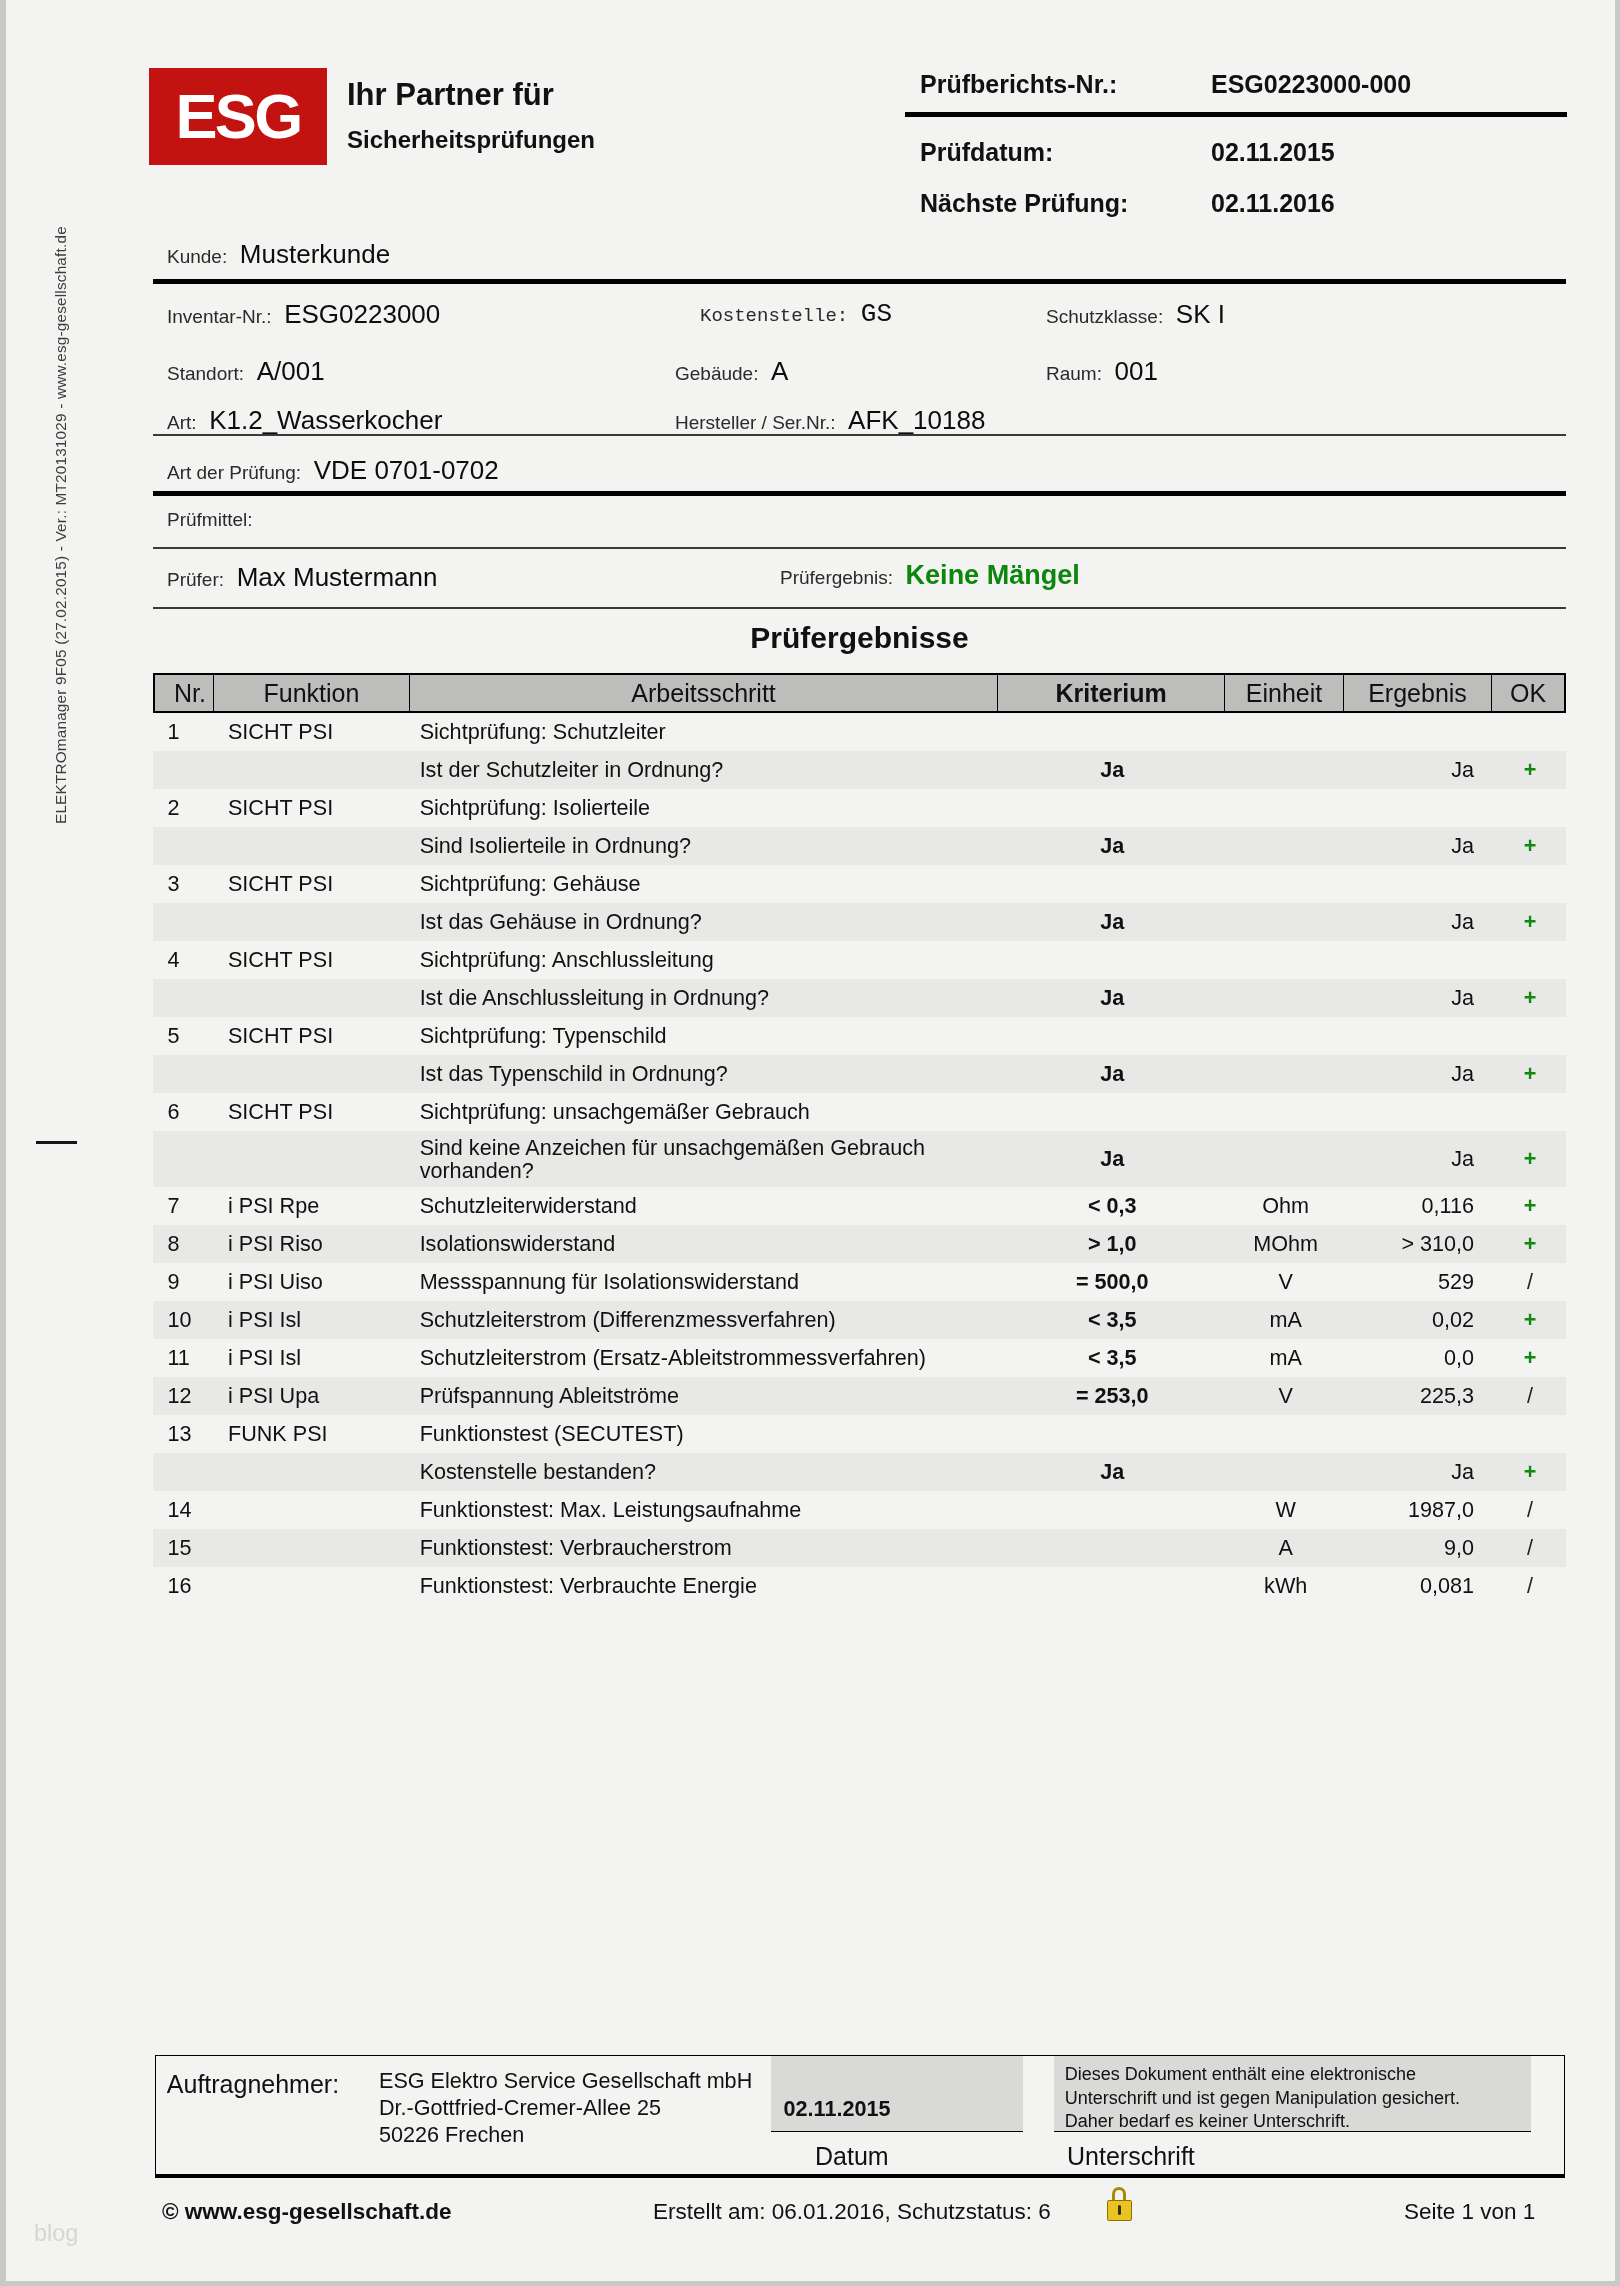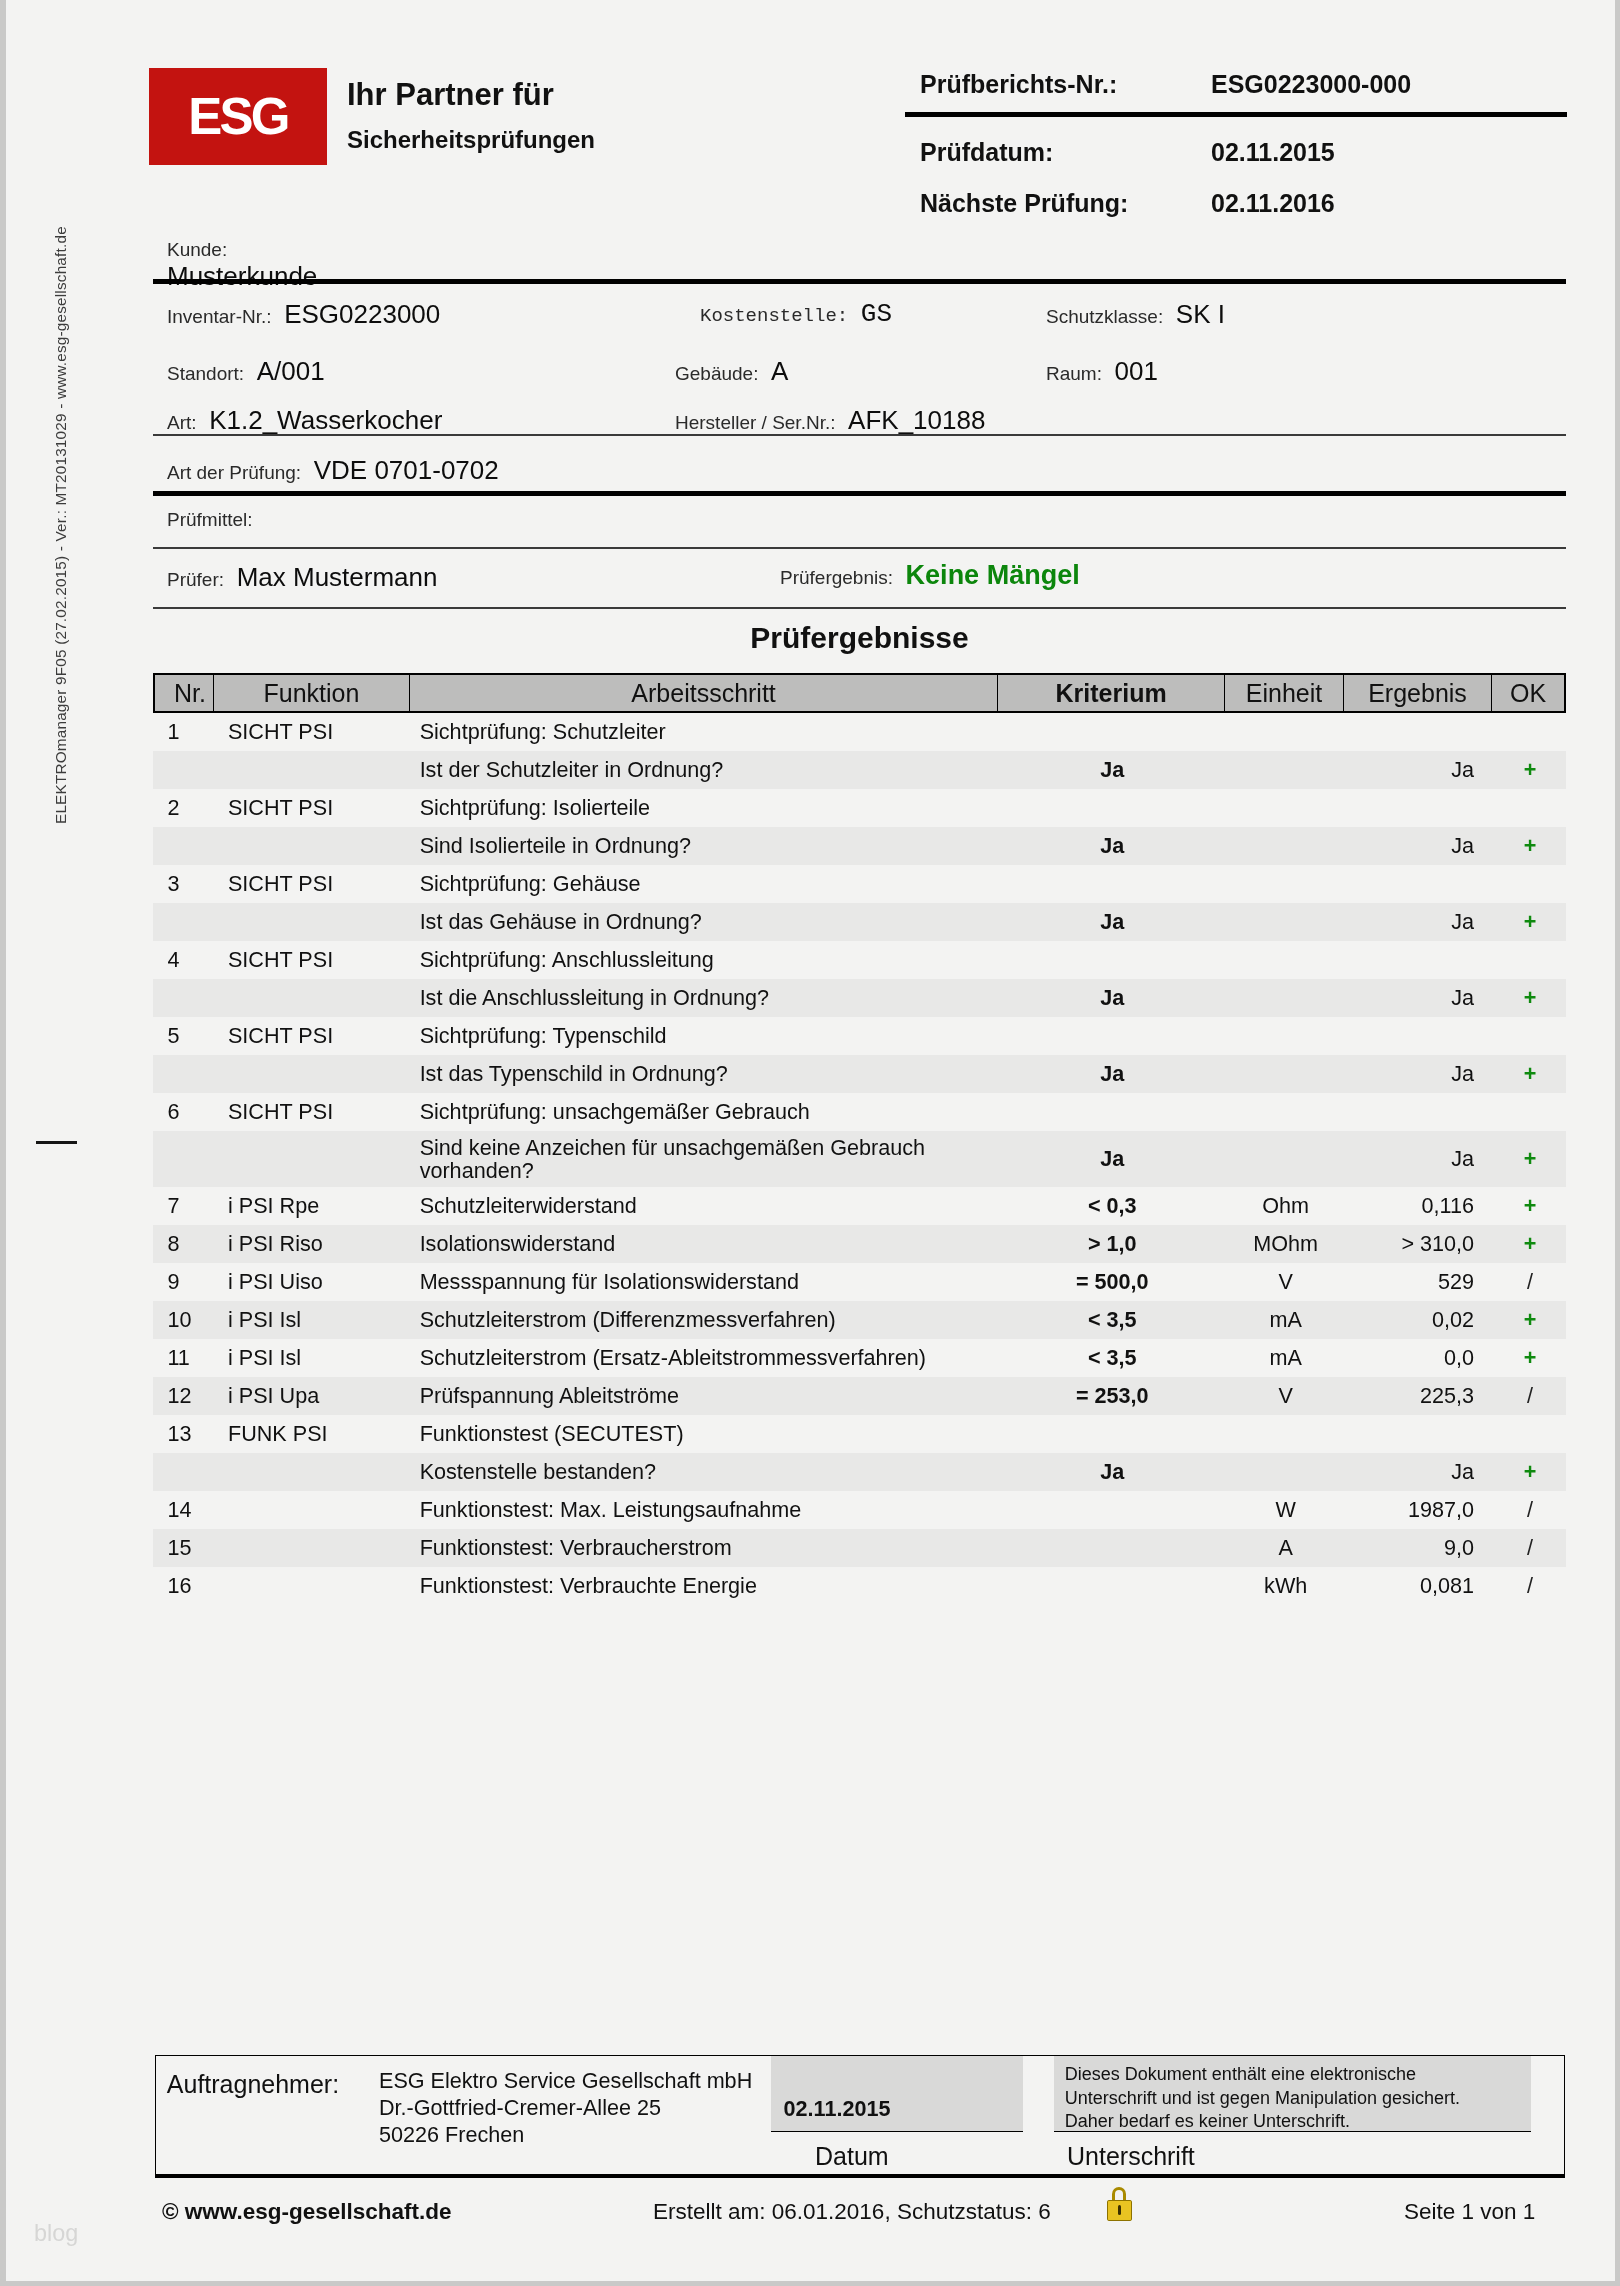--- a/index.html
+++ b/index.html
@@ -14,21 +14,21 @@
   .edge.bottom { left:0; bottom:0; width:1620px; height:5.4px; }
 
   
   .v-text { position:absolute; left:52px; top:824px; transform:rotate(-90deg); transform-origin:0 0;
             font-size:15.3px; color:#3c3c3c; white-space:nowrap; width:558px; letter-spacing:0.2px; }
   .fold-mark { position:absolute; left:36px; top:1141px; width:41px; height:2.7px; background:#151515; }
 
   
   .logo-box { position:absolute; left:149px; top:68px; width:178px; height:97px; background:#c31310;
               display:flex; align-items:center; justify-content:center; }
-  .logo-text { color:#fff; font-size:51px; font-weight:bold; letter-spacing:-2.7px; line-height:1; }
+  .logo-text { color:#fff; font-size:63px; font-weight:bold; letter-spacing:-2.7px; line-height:1; }
   .tag1 { position:absolute; left:347px; top:77px; font-size:31px; font-weight:bold; }
   .tag2 { position:absolute; left:347px; top:126px; font-size:24px; font-weight:bold; }
 
   
   .hr-row { position:absolute; display:flex; font-weight:bold; font-size:25px; }
   .hr-row .lbl { width:291px; }
   .hline { position:absolute; background:#000; }
 
   
   .pair { position:absolute; display:flex; align-items:baseline; white-space:nowrap; }
@@ -114,21 +114,21 @@
   <div class="hline" style="left:905px; top:112px; width:662px; height:5.4px;"></div>
   <div class="hr-row" style="left:920px; top:138px;">
     <span class="lbl">Prüfdatum:</span>
     <span>02.11.2015</span>
   </div>
   <div class="hr-row" style="left:920px; top:189px;">
     <span class="lbl">Nächste Prüfung:</span>
     <span>02.11.2016</span>
   </div>
 
-  <div class="pair" style="left:167px; top:239px;flex-direction:column;">
+  <div class="pair" style="left:167px; top:239px;">
     <span class="l">Kunde:</span>
     <span class="v">Musterkunde</span>
   </div>
   <div class="hline" style="left:153px; top:279px; width:1413px; height:4.5px;"></div>
 
   <div class="pair" style="left:167px; top:299px;">
     <span class="l">Inventar-Nr.:</span>
     <span class="v">ESG0223000</span>
   </div>
   <div class="pair" style="left:700px; top:299px;font-family:Liberation Mono, monospace;">

